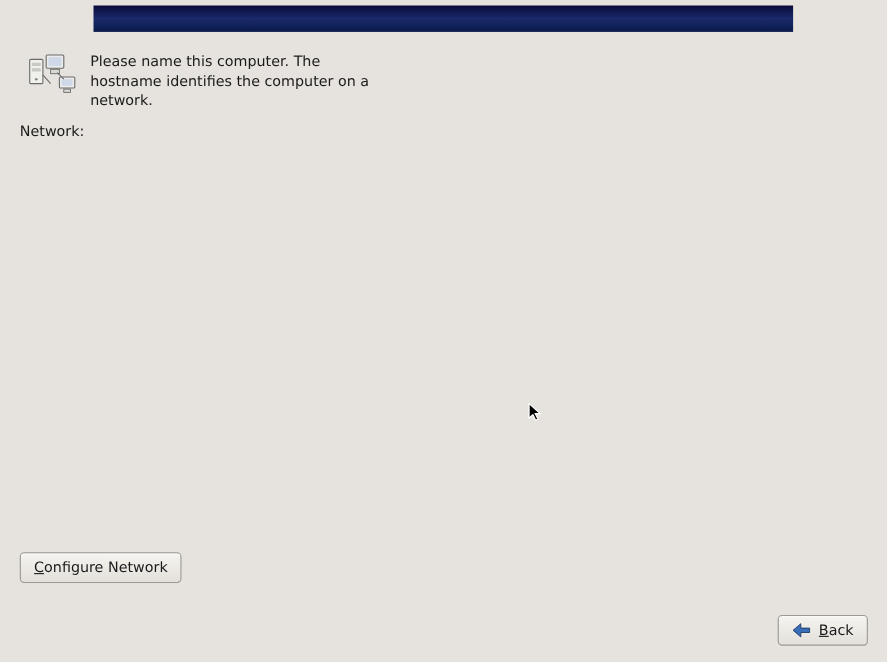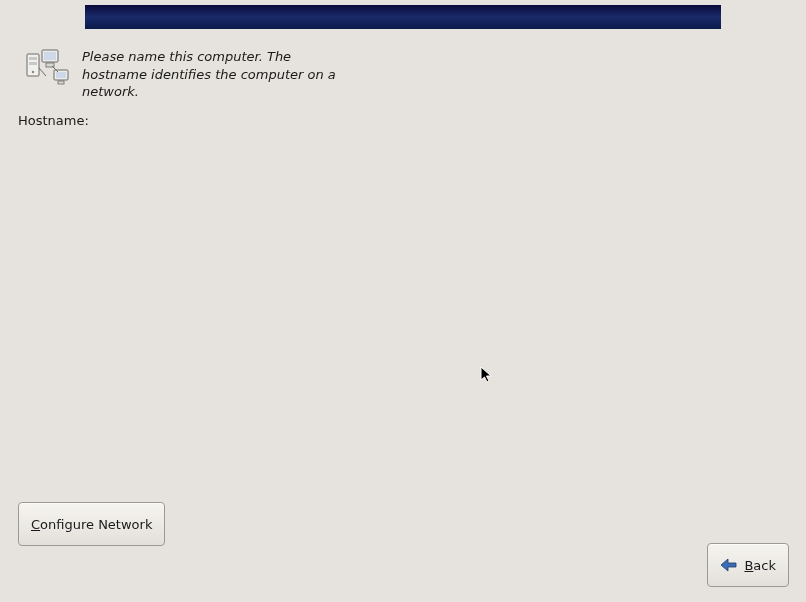--- a/index.html
+++ b/index.html
@@ -21,21 +21,20 @@
       height: 24px;
       background: linear-gradient(to bottom, #0a0a3a 0%, #1a2a6a 50%, #0a1a4a 100%);
     }
     .intro-row {
       position: absolute;
       top: 48px;
       left: 26px;
       display: flex;
       align-items: flex-start;
       gap: 12px;
-      font-style: italic;
     }
     .computer-icon {
       width: 44px;
       height: 40px;
       flex-shrink: 0;
     }
     .intro-text {
       width: 260px;
       line-height: 1.35;
     }
@@ -74,21 +73,21 @@
       color: #fff;
       font-size: 13px;
       padding: 0 1px;
       line-height: 18px;
       height: 18px;
     }
     .btn {
       display: inline-flex;
       align-items: center;
       gap: 6px;
-      height: 44px;
+      height: 28px;
       padding: 0 12px;
       background: linear-gradient(to bottom, #f6f4f0, #e3e0da);
       border: 1px solid #9a9a92;
       border-radius: 4px;
       font-family: inherit;
       font-size: 13px;
       color: #1a1a1a;
       cursor: pointer;
       box-shadow: inset 0 1px 0 rgba(255,255,255,0.6);
     }
@@ -134,21 +133,21 @@
       <rect x="30" y="24" width="10" height="6" fill="#cfd8e8"></rect>
       <rect x="32" y="33" width="6" height="3" fill="#d8d8d4" stroke="#6a6a6a" stroke-width="0.8"></rect>
       <line x1="13" y1="20" x2="20" y2="28" stroke="#6a6a6a" stroke-width="1"></line>
       <line x1="26" y1="18" x2="32" y2="24" stroke="#6a6a6a" stroke-width="1"></line>
     </svg>
   </span>
   <div class="intro-text">Please name this computer.  The hostname identifies the computer on a network.</div>
 </div>
 
 <div class="hostname-row">
-  <label class="hostname-label">Hostname:</label>
+  <label class="hostname-label">Network:</label>
 </div>
 
 <button class="btn configure-btn">
   <span><span class="ul">C</span><span>onfigure Network</span></span>
 </button>
 
 <div class="bottom-bar">
   <button class="btn">
     <span class="arrow-svg">
       <svg viewBox="0 0 18 14" width="18" height="14">

